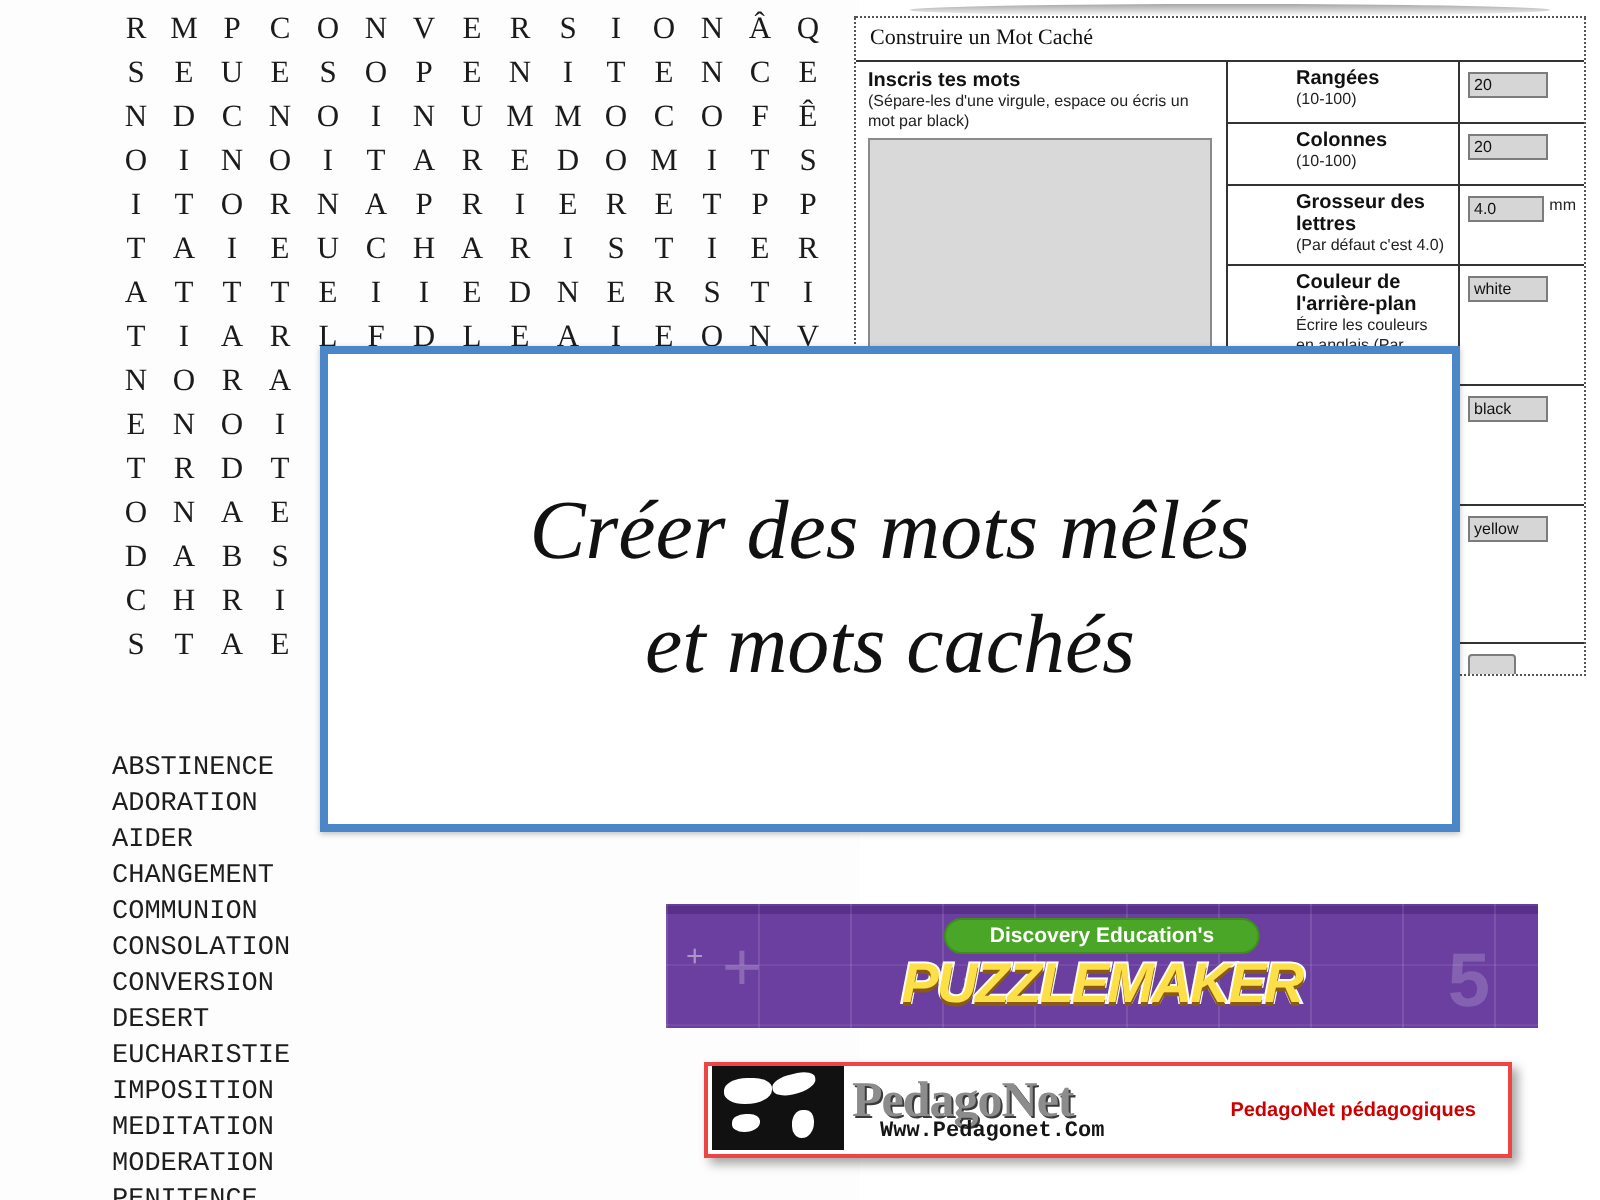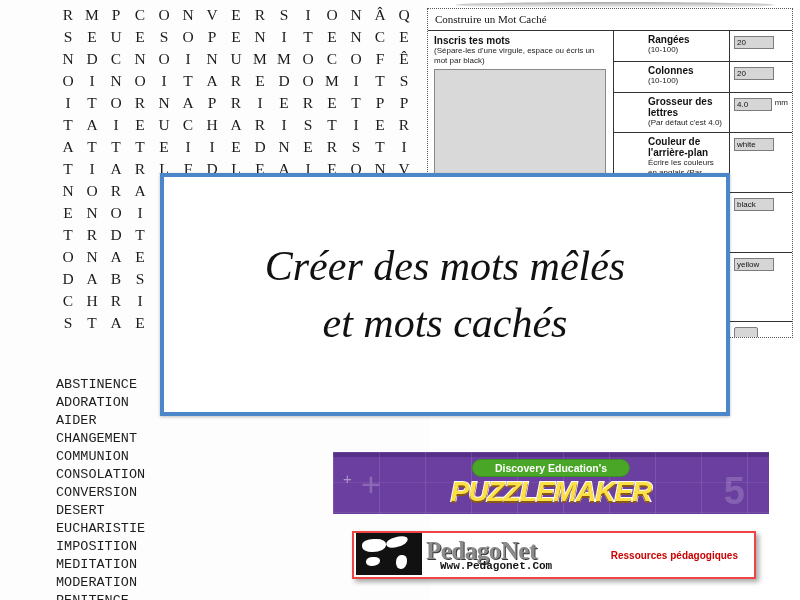--- a/index.html
+++ b/index.html
@@ -358,14 +358,14 @@
 
 <div id="pn-banner">
   <div id="pn-globe">
     <div class="land l1"></div>
       <div class="land l2"></div>
     <div class="land l3"></div>
       <div class="land l4"></div>
   </div>
   <div id="pn-logo">PedagoNet</div>
   <div id="pn-url">Www.Pedagonet.Com</div>
-  <div id="pn-tag">Ressources pédagogiques</div>
+  <div id="pn-tag">PedagoNet pédagogiques</div>
 </div>
 
 </body></html>

